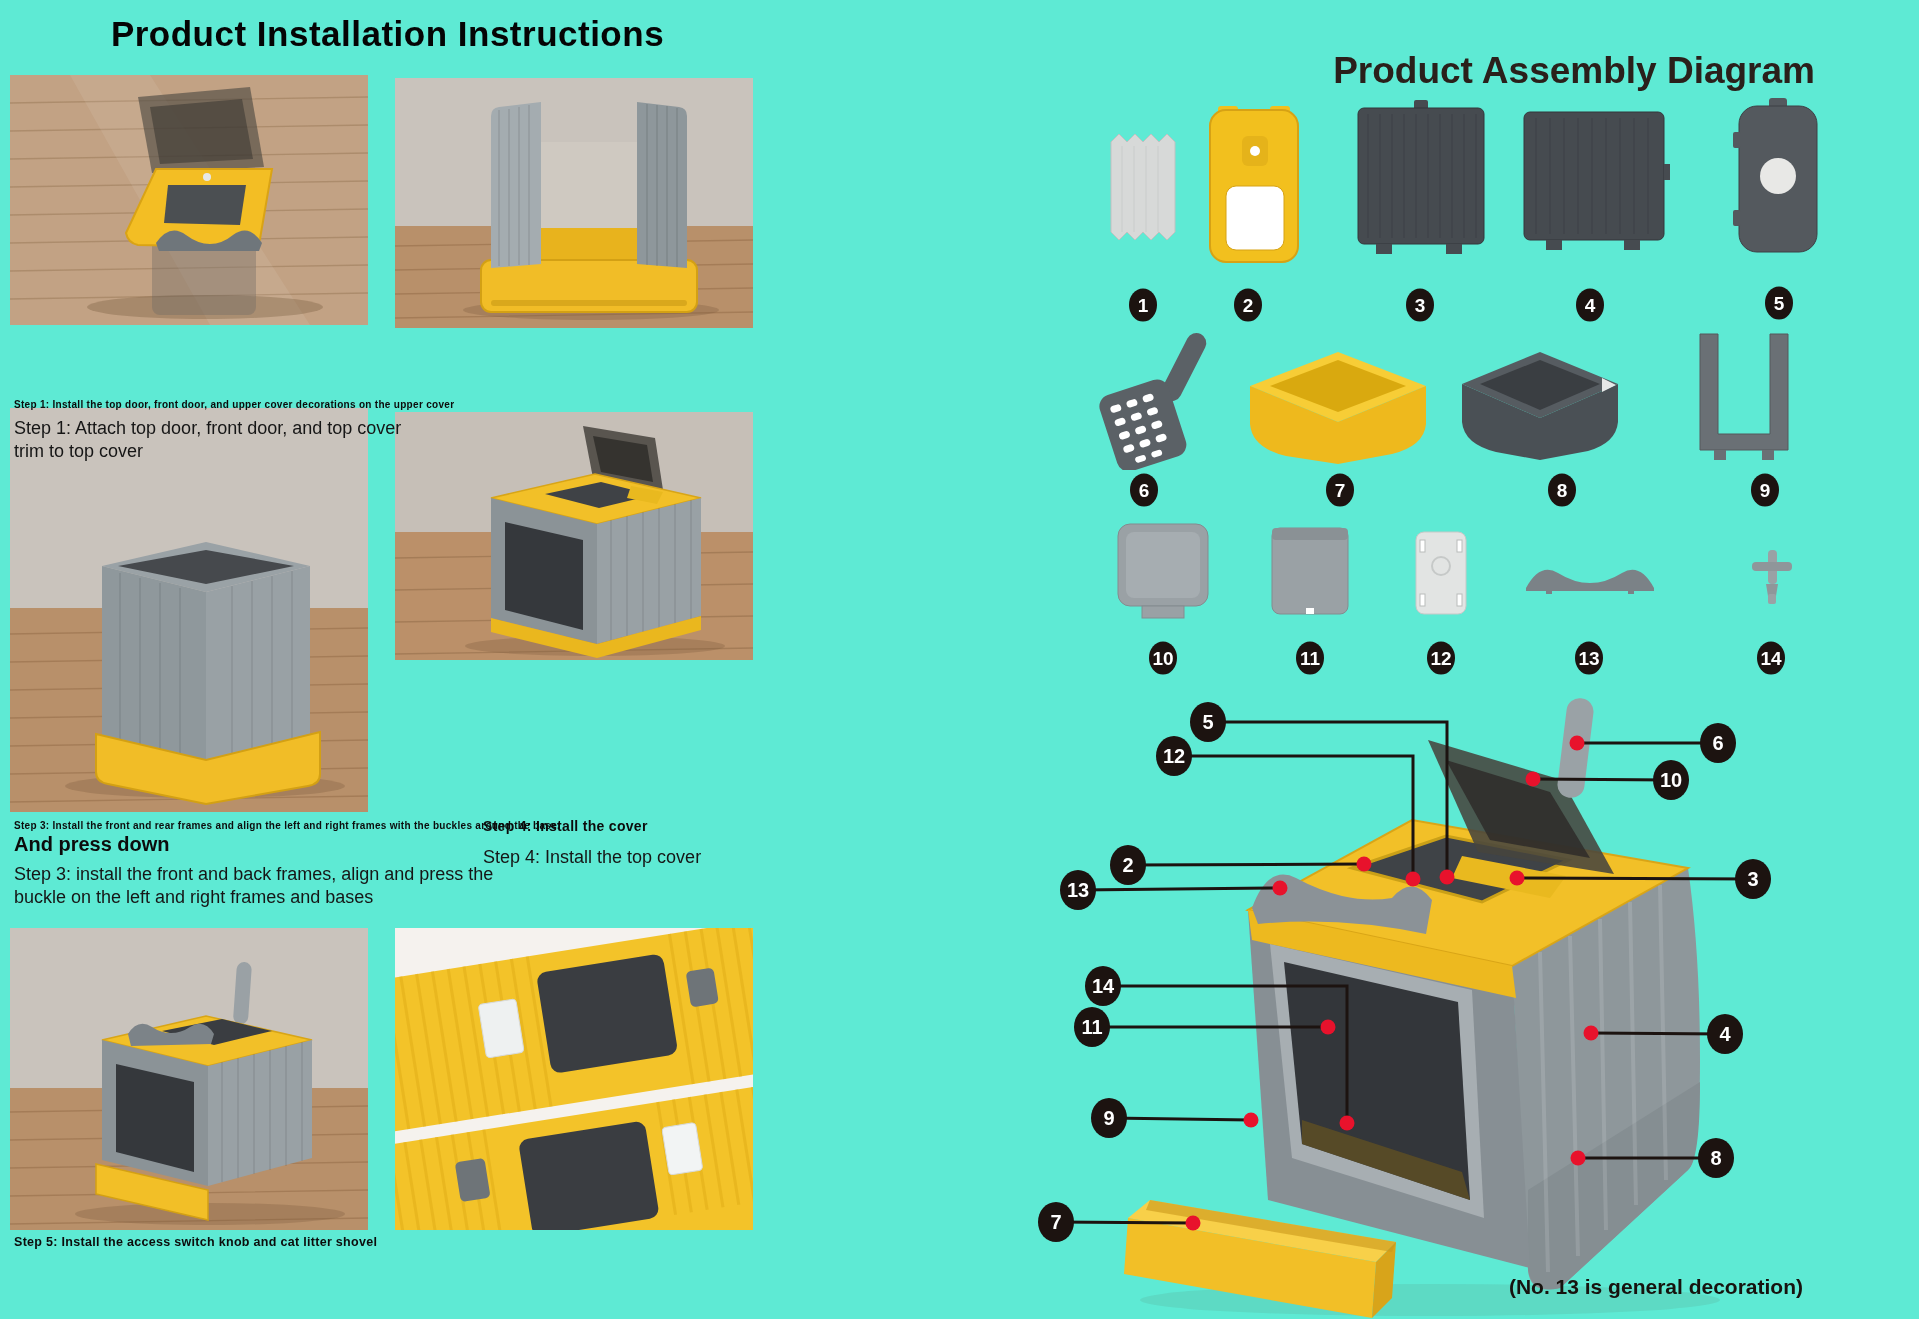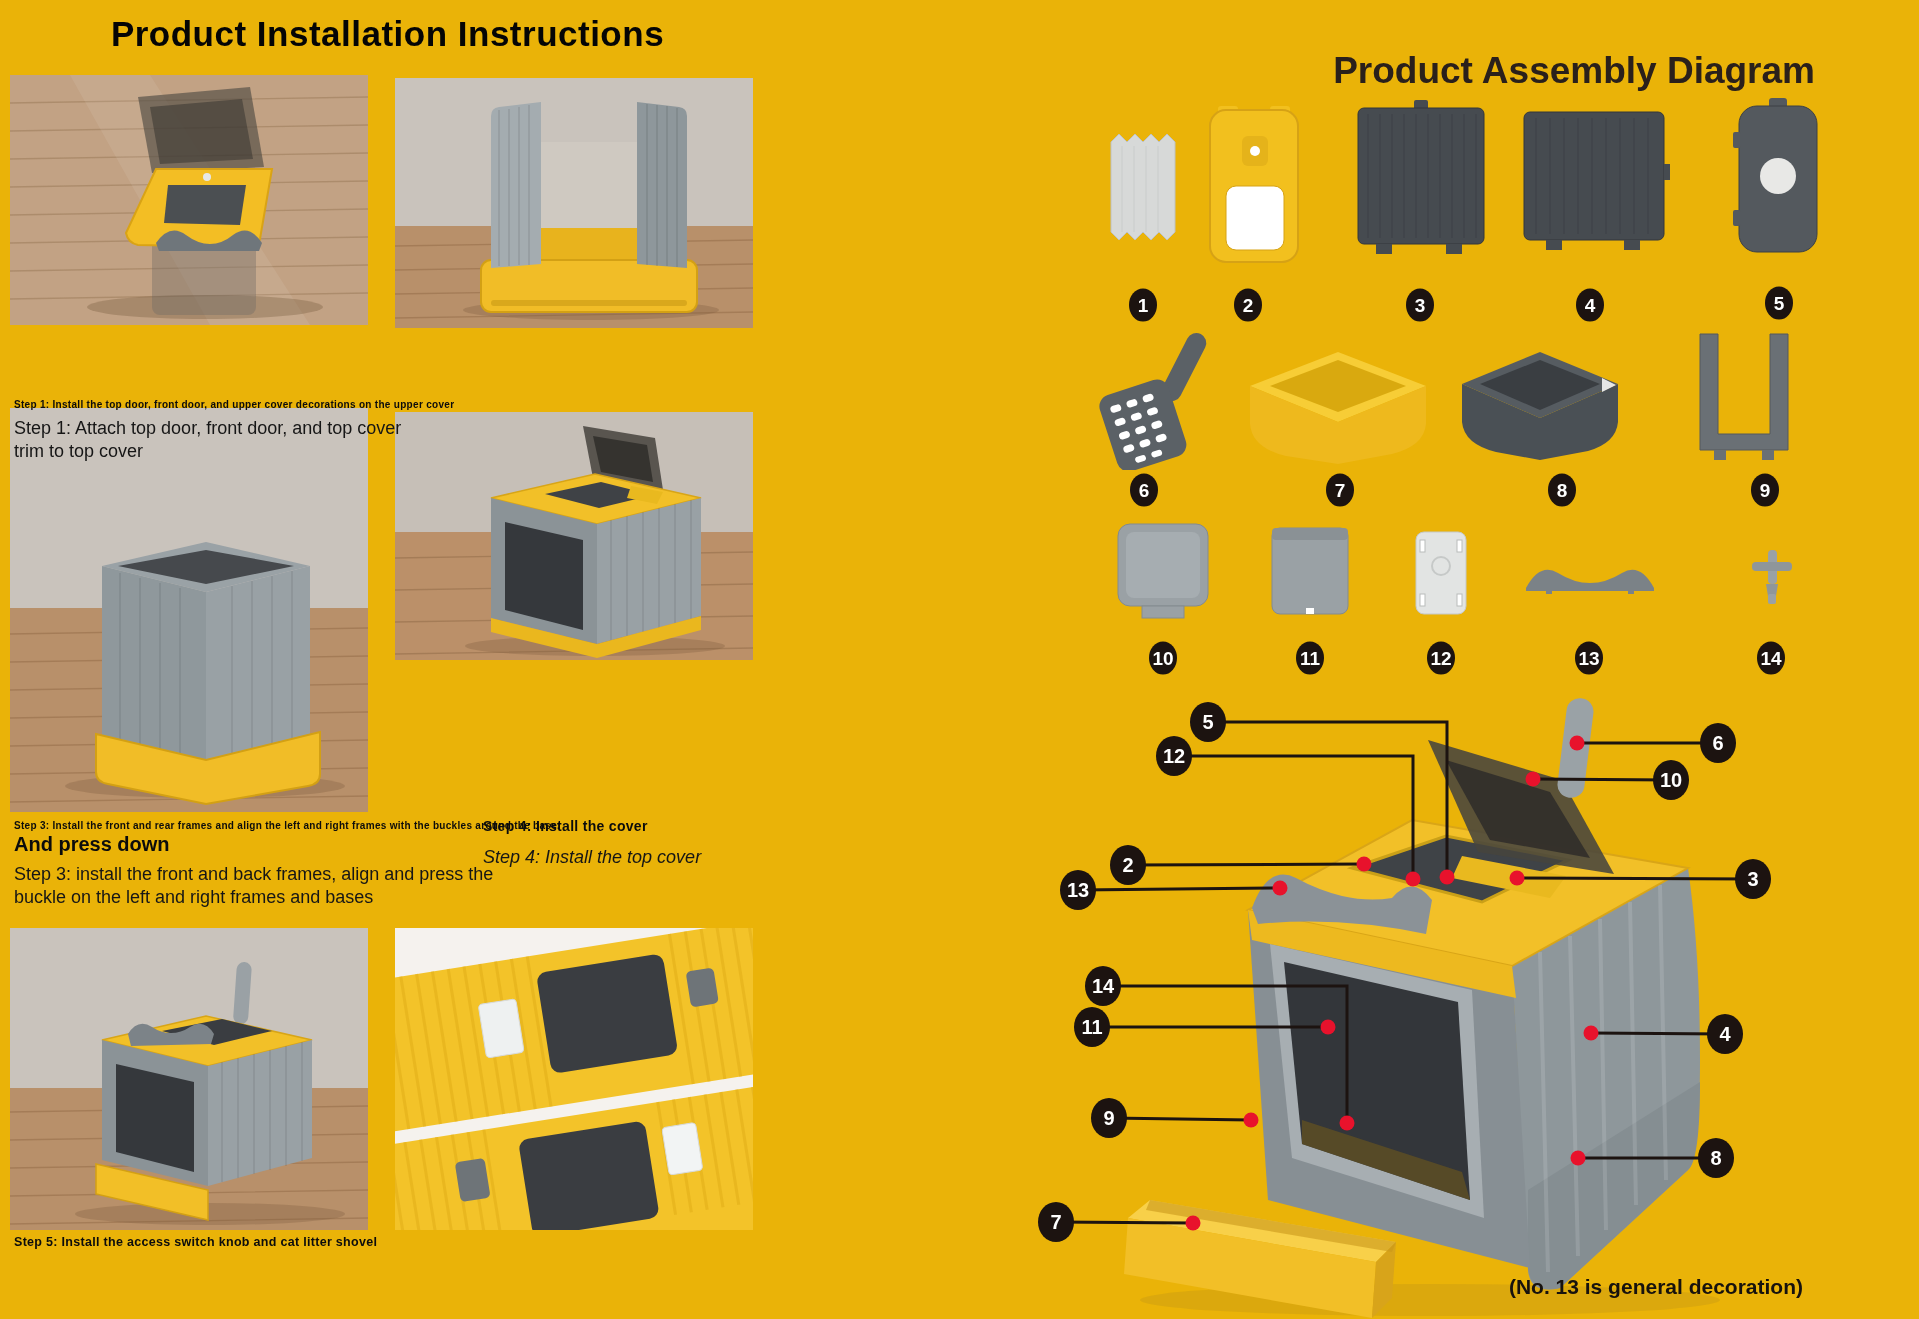--- a/index.html
+++ b/index.html
@@ -1,16 +1,16 @@
 <!DOCTYPE html>
 <html><head>
 <meta charset="utf-8">
 <style>
   html,body{margin:0;padding:0;background:#ffffff;}
-  .stage{position:relative;width:1919px;height:1319px;background:#eab308;overflow:hidden;
+  .stage{position:relative;width:1919px;height:1319px;background:#5eead4;overflow:hidden;
          font-family:"Liberation Sans",sans-serif;color:#111;}
   .ltitle{position:absolute;left:0;top:14px;width:775px;text-align:center;
           font-size:35px;font-weight:800;letter-spacing:.5px;color:#050505;}
   .rtitle{position:absolute;left:1125px;top:20px;width:690px;text-align:right;
           font-size:37px;font-weight:700;color:#2a201b;margin-top:30px;}
   .photo{position:absolute;overflow:hidden;background:#c2a284;}
   .photo svg{display:block;}
   .cap{position:absolute;}
   .cap-s{font-size:10px;font-weight:bold;color:#0c0c0c;white-space:nowrap;letter-spacing:.3px;}
   .cap-s2{font-size:20px;font-weight:bold;color:#0c0c0c;margin-top:2px;}
@@ -168,21 +168,21 @@
     <div class="cap-s">Step 1: Install the top door, front door, and upper cover decorations on the upper cover</div>
     <div class="cap-l">Step 1: Attach top door, front door, and top cover trim to top cover</div>
   </div>
   <div class="cap cap3" style="left:14px;top:820px;width:500px;">
     <div class="cap-s">Step 3: Install the front and rear frames and align the left and right frames with the buckles around the base.</div>
     <div class="cap-s2">And press down</div>
     <div class="cap-l">Step 3:  install the front and back frames, align and press the buckle on the left and right frames and bases</div>
   </div>
   <div class="cap cap4" style="left:483px;top:818px;width:460px;">
     <div class="cap-s">Step 4: Install the cover</div>
-    <div class="cap-l" style="margin-top:12px;font-style:italic;">Step 4: Install the top cover</div>
+    <div class="cap-l" style="margin-top:12px;">Step 4: Install the top cover</div>
   </div>
   <div class="cap cap5" style="left:14px;top:1235px;width:520px;">
     <div class="cap-s">Step 5: Install the access switch knob and cat litter shovel</div>
   </div>
 
   <div class="part" style="left:1106px;top:126px;">
     <svg width="74" height="122" viewBox="0 0 74 122">
       <path d="M5 16 L13 8 L21 16 L29 8 L37 16 L45 8 L53 16 L61 8 L69 16 V106 L61 114 L53 106 L45 114 L37 106 L29 114 L21 106 L13 114 L5 106 Z" fill="#d7d9d8" stroke="#bfc2c1"></path>
       <path d="M16 20 V106 M28 20 V106 M40 20 V106 M52 20 V106" stroke="#c9cccb" fill="none"></path>
     </svg>

